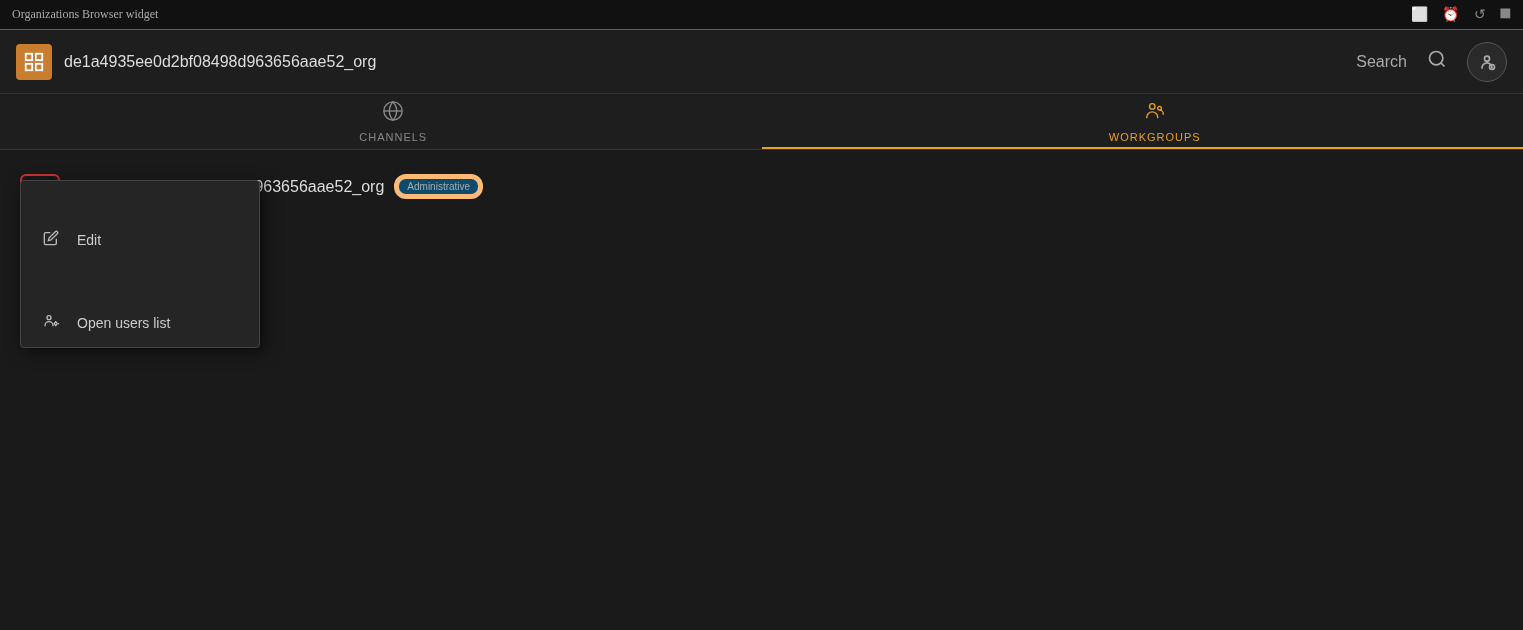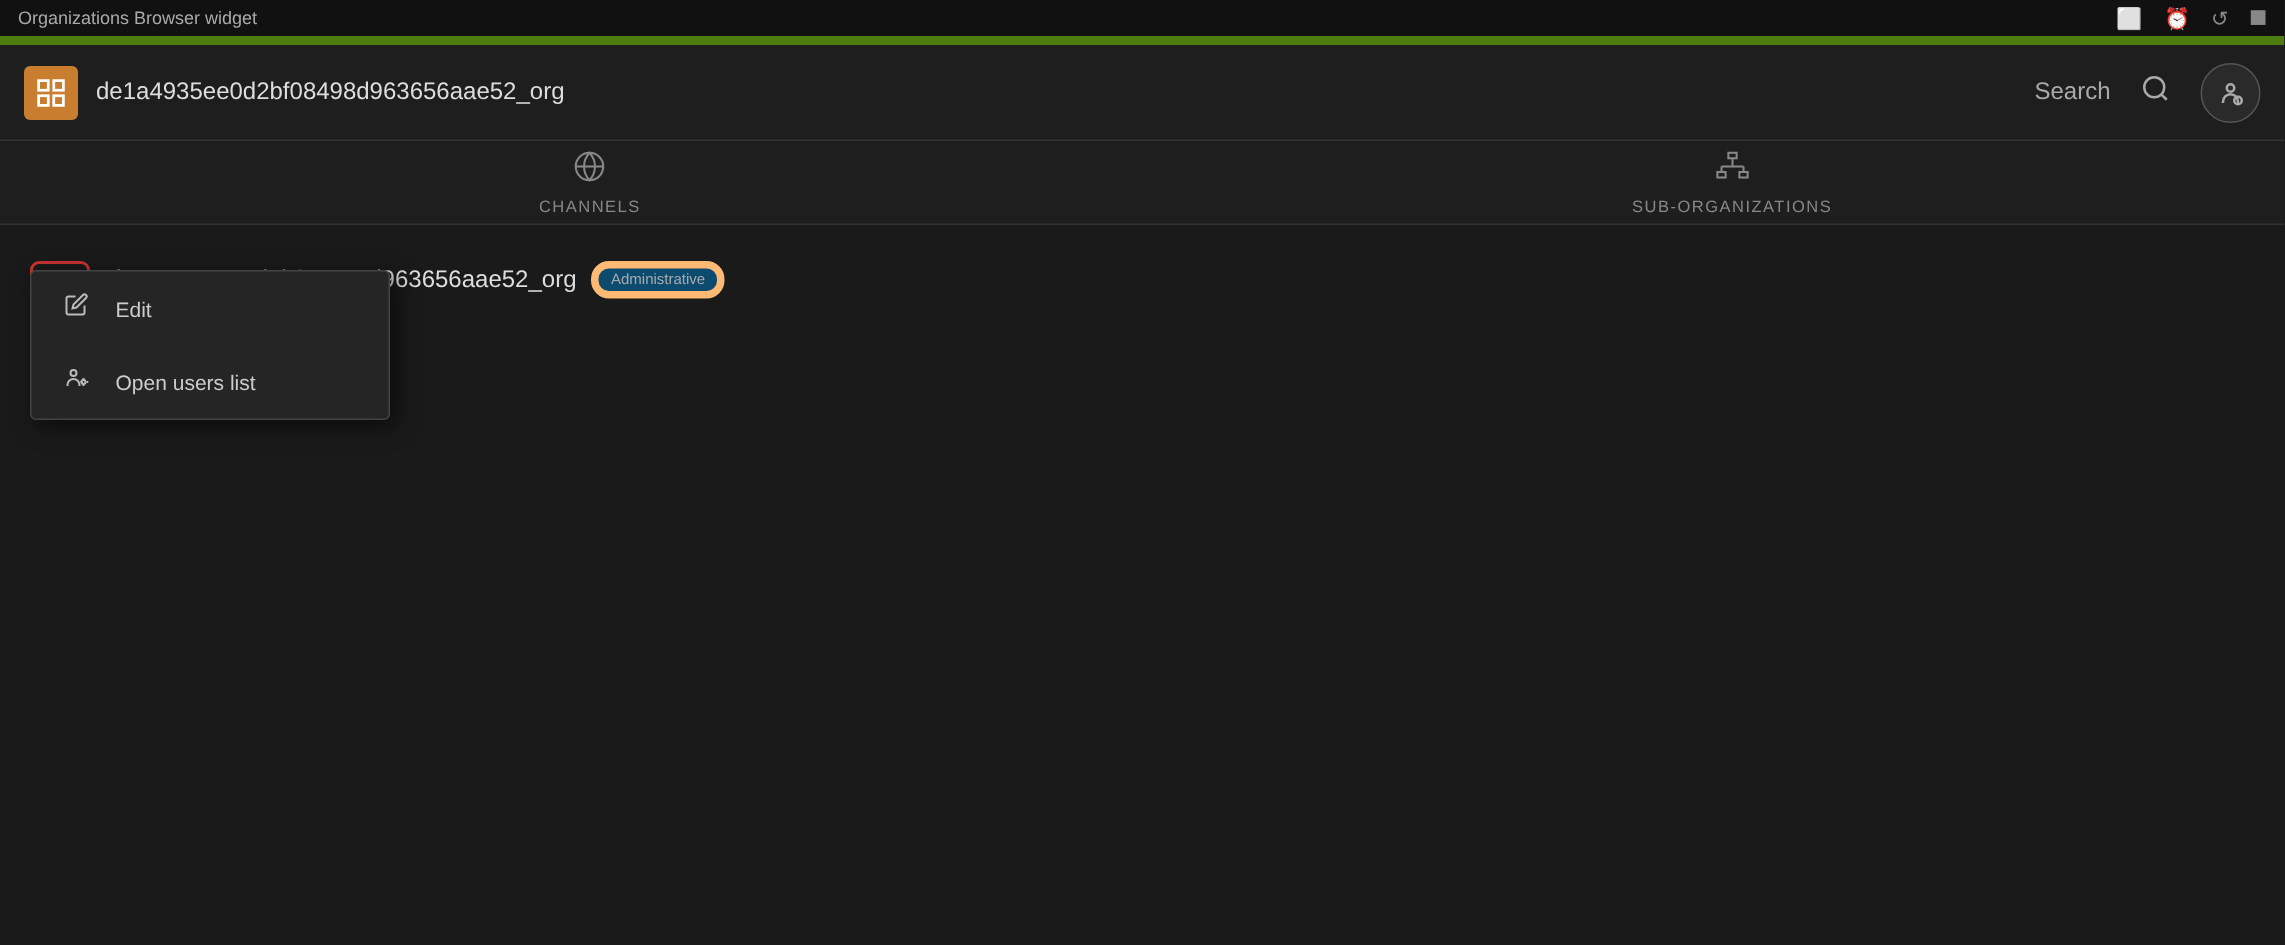--- a/index.html
+++ b/index.html
@@ -14,21 +14,22 @@
 
     
     .title-bar {
       height: 30px;
       background: #111;
       display: flex;
       align-items: center;
       padding: 0 12px;
       font-size: 12px;
       color: #aaa;
-      border-bottom: 6px solid #4d7c0f;
+      border-bottom: 1px solid #4d7c0f;
+      font-family: Liberation Serif, serif;
     }
 
     .title-bar-icons {
       margin-left: auto;
       display: flex;
       gap: 14px;
       align-items: center;
     }
 
     .title-bar-icon {
@@ -218,20 +219,21 @@
 
     .context-menu-item {
       display: flex;
       align-items: center;
       gap: 16px;
       padding: 14px 20px;
       cursor: pointer;
       font-size: 14px;
       color: #ccc;
       transition: background 0.15s;
+      margin-top: 35px;
     }
 
     .context-menu-icon {
       font-size: 16px;
       color: #bbb;
       width: 20px;
       text-align: center;
     }
 
     
@@ -285,33 +287,30 @@
   <div class="tab">
     <span class="tab-icon">
       <svg width="22" height="22" viewBox="0 0 24 24" fill="none" stroke="#888" stroke-width="1.5">
         <circle cx="12" cy="12" r="10"></circle>
         <line x1="2" y1="12" x2="22" y2="12"></line>
         <path d="M12 2a15.3 15.3 0 014 10 15.3 15.3 0 01-4 10 15.3 15.3 0 01-4-10 15.3 15.3 0 014-10z"></path>
       </svg>
     </span>
     <span>CHANNELS</span>
   </div>
-  <div class="tab">
+  <div class="tab active">
     <span class="tab-icon">
-      <svg width="22" height="22" viewBox="0 0 24 24" fill="none" stroke="#888" stroke-width="1.5">
-        <rect x="9" y="2" width="6" height="4"></rect>
-        <rect x="1" y="16" width="6" height="4"></rect>
-        <rect x="17" y="16" width="6" height="4"></rect>
-        <line x1="12" y1="6" x2="12" y2="12"></line>
-        <line x1="4" y1="16" x2="4" y2="12"></line>
-        <line x1="20" y1="16" x2="20" y2="12"></line>
-        <line x1="4" y1="12" x2="20" y2="12"></line>
+      <svg width="22" height="22" viewBox="0 0 24 24" fill="none" stroke="#e8a020" stroke-width="1.5">
+        <circle cx="9" cy="7" r="3"></circle>
+        <circle cx="17" cy="9" r="2"></circle>
+        <path d="M3 20v-1a6 6 0 0112 0v1"></path>
+        <path d="M17 11a4 4 0 014 4v1"></path>
       </svg>
     </span>
-    <span>SUB-ORGANIZATIONS</span>
+    <span style="color:#e8a020">WORKGROUPS</span>
   </div>
 </div>
 
 <div class="main-content">
 
   <div class="workgroup-item">
     <div class="workgroup-icon-wrapper">
       <svg width="22" height="22" viewBox="0 0 24 24" fill="none" stroke="#ccc" stroke-width="1.5">
         <rect x="3" y="3" width="7" height="7" rx="1"></rect>
         <rect x="14" y="3" width="7" height="7" rx="1"></rect>

